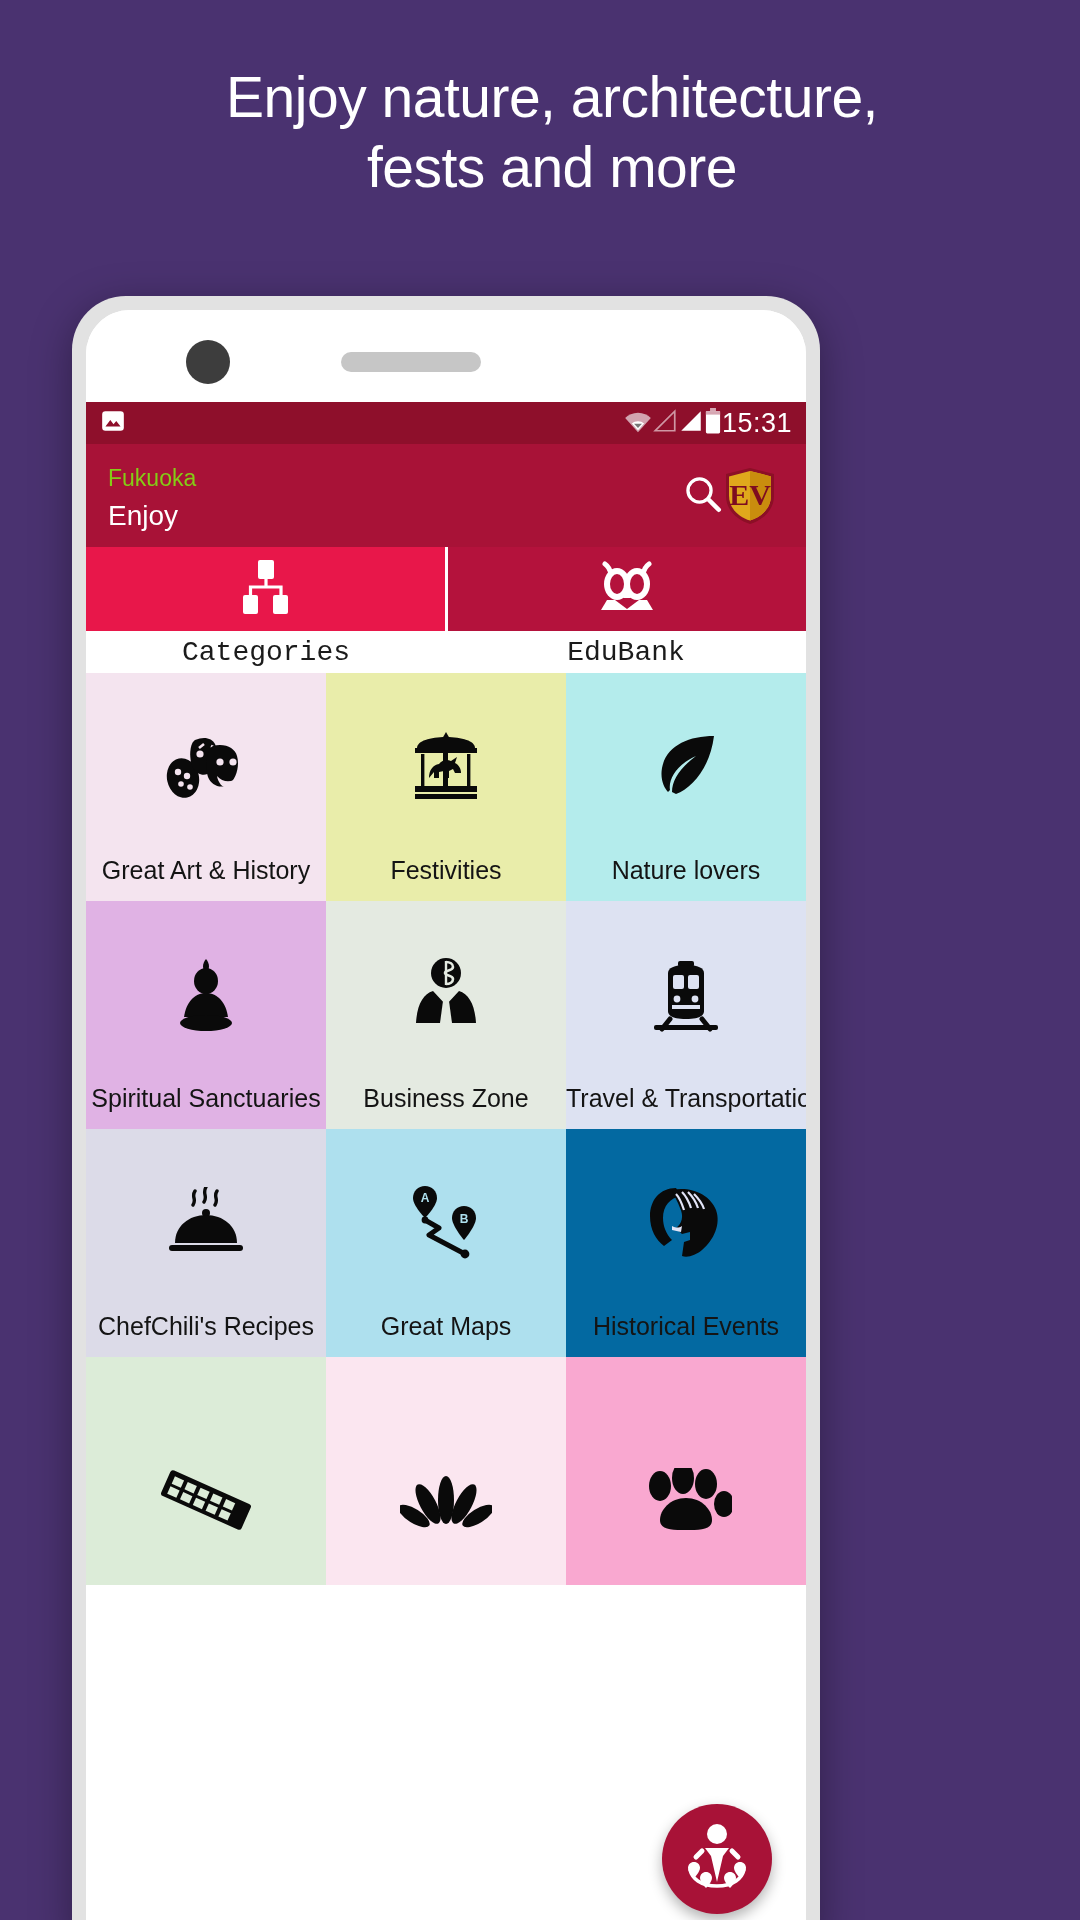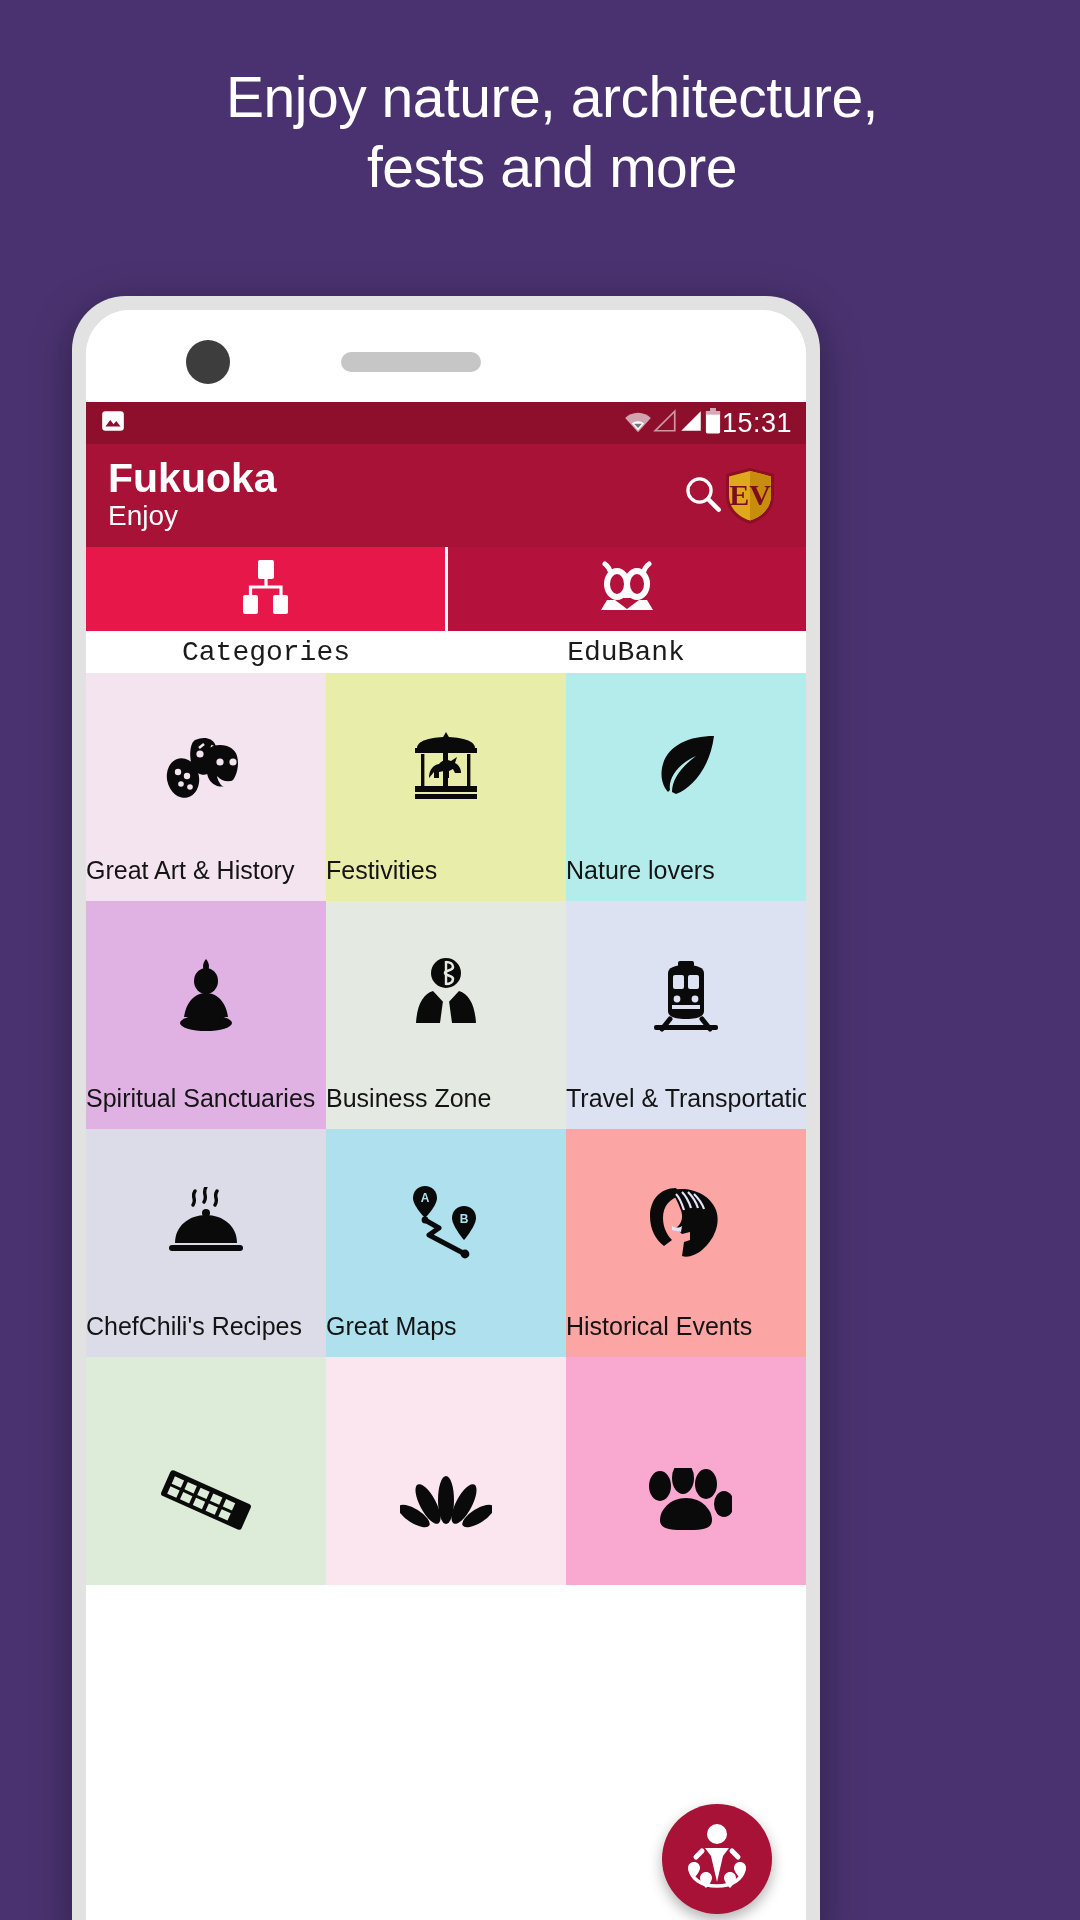--- a/index.html
+++ b/index.html
@@ -60,21 +60,21 @@
   .sb-right{margin-left:auto;display:flex;align-items:center;gap:0;}
   .sb-time{color:#fff;font-size:27px;font-weight:400;letter-spacing:.5px;}
   .ic{display:block;}
 
   
   .toolbar{
     position:relative;background:#a81237;height:103px;
     display:flex;align-items:center;padding:0 22px;
   }
   .tb-titles{display:flex;flex-direction:column;justify-content:center;}
-  .tb-title{color:#ffffff;font-size:41px;line-height:40px;font-weight:700;}
+  .tb-title{color:#84cc16;font-size:23px;line-height:40px;font-weight:400;}
   .tb-sub{color:#ffffff;font-size:28px;line-height:36px;font-weight:400;}
   .tb-actions{margin-left:auto;display:flex;align-items:center;padding-right:8px;text-align:center;}
 
   
   .shield{width:52px;height:58px;position:relative;}
 
   
   .tabs{display:flex;height:84px;}
   .tab{
     flex:1;display:flex;align-items:center;justify-content:center;
@@ -97,21 +97,21 @@
   .cell{
     height:228px;position:relative;
     display:flex;flex-direction:column;
     align-items:center;justify-content:flex-start;
     box-sizing:border-box;
   }
   .cell .glyph{
     margin-top:56px;height:78px;display:flex;align-items:center;justify-content:center;
   }
   .cell .clabel{
-    position:absolute;left:0;right:0;bottom:16px;
+    position:absolute;left:0;right:0;bottom:16px;text-align:center;
     color:#141414;font-size:25px;line-height:30px;
     white-space:nowrap;overflow:hidden;
   }
 
   
   .fab{
     position:absolute;right:34px;bottom:22px;
     width:110px;height:110px;border-radius:50%;
     background:#a81237;
     display:flex;align-items:center;justify-content:center;
@@ -341,21 +341,21 @@
               <path d="M58 22c7 0 12 5 12 12 0 8-12 22-12 22S46 42 46 34c0-7 5-12 12-12z" fill="#0a0a0a"></path>
               <text x="58" y="39" font-family="'Liberation Sans',sans-serif" font-size="12" font-weight="bold" fill="#aee0ee" text-anchor="middle">B</text>
               <path d="M19 36l14 8-10 7 36 19" stroke="#0a0a0a" stroke-width="5" fill="none" stroke-linejoin="round"></path>
               <circle cx="19" cy="36" r="3.4" fill="#0a0a0a"></circle>
               <circle cx="59" cy="70" r="4.4" fill="#0a0a0a"></circle>
             </svg>
           </span>
           <span class="clabel">Great Maps</span>
         </div>
 
-        <div class="cell" style="background:#fca5a5">
+        <div class="cell" style="background:#0369a1">
           <span class="glyph">
             <svg width="80" height="76" viewBox="0 0 80 76">
               <path d="M30 2C14 2 4 14 4 30c0 14 6 24 14 30l8-6c-6-6-9-14-9-22 0-12 7-20 18-22z" fill="#0a0a0a"></path>
               <path d="M26 4c18-4 38 4 44 20 5 14-2 30-14 40-6 5-14 8-20 6l2-14 6-2v-8l-8 2-6-6c6-4 8-12 4-20-2-6-6-12-8-18z" fill="#0a0a0a"></path>
               <path d="M30 8c4 4 6 10 8 16M36 6c4 4 7 10 9 16M42 6c4 4 8 10 10 16M48 8c4 4 8 9 10 15" stroke="#e2e4f7" stroke-width="2.2"></path>
               <path d="M26 40c4 2 7 2 10 0l-1 6-9-2z" fill="#e2e4f7"></path>
             </svg>
           </span>
           <span class="clabel">Historical Events</span>
         </div>

